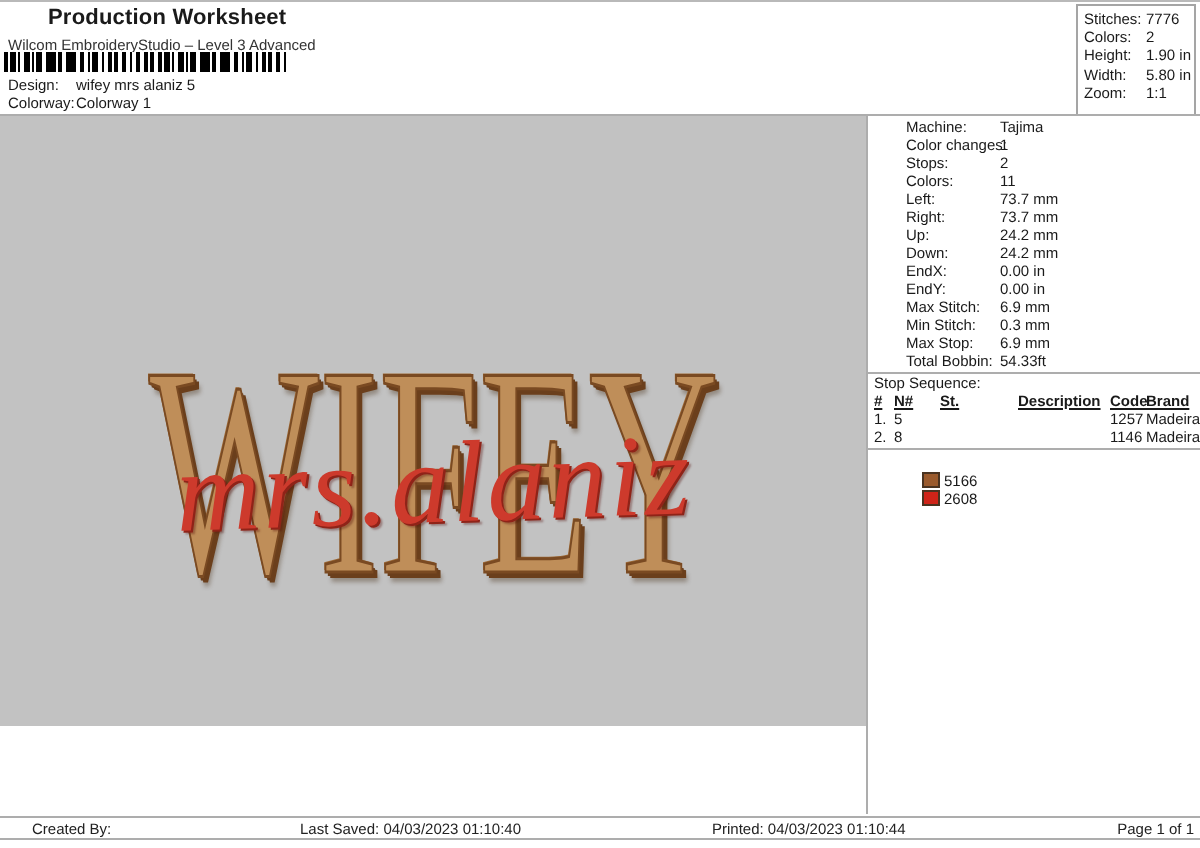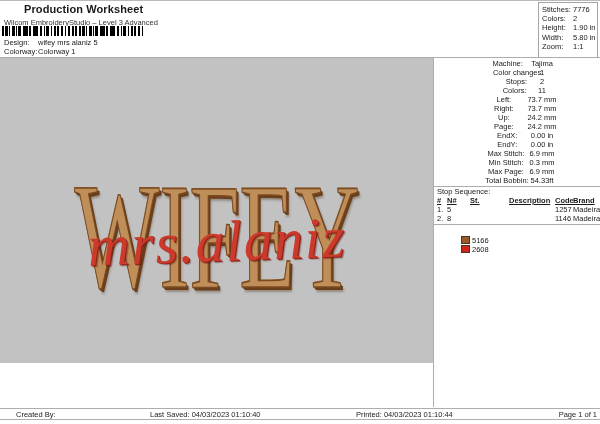--- a/index.html
+++ b/index.html
@@ -44,21 +44,21 @@
     transform:translate(-50%,-50%) rotate(-2deg);
     font-family:"Liberation Serif",serif;font-style:italic;font-size:58px;line-height:1;
     letter-spacing:1.5px;white-space:nowrap;color:#cd3a2c;
     text-shadow:1px 1px 0 #8f2318,2px 2px 1px rgba(80,10,5,.35);
   }
   
   .panel{
     position:absolute;left:433px;top:58px;width:167px;height:349px;background:#fff;
     border-left:1px solid #adadad;box-sizing:border-box;font-size:7.5px;
   }
-  .mrow{height:9px;line-height:9px;padding-left:3px;white-space:nowrap;text-align:center;}
+  .mrow{height:9px;line-height:9px;padding-left:19px;white-space:nowrap;}
   .mrow .k{display:inline-block;width:47px;}
   .seq-divider{border-top:1px solid #adadad;margin-top:1px;}
   .seq-title{height:9px;line-height:9px;padding-left:3px;}
   .seq-head,.seq-row{display:flex;height:9px;line-height:9px;padding-left:3px;white-space:nowrap;}
   .seq-head span{font-weight:bold;text-decoration:underline;}
   .c-num{width:10px;flex:none;}
   .c-n{width:14px;flex:none;}
   .c-st{width:48px;flex:none;margin-top:31px;}
   .c-sthead{width:48px;flex:none;padding-left:9px;box-sizing:border-box;}
   .c-desc{width:46px;flex:none;}
@@ -105,26 +105,26 @@
 
   <div class="panel">
     <div style="padding-top:1px;">
       <div class="mrow"><span class="k">Machine:</span><span>Tajima</span></div>
       <div class="mrow"><span class="k">Color changes:</span><span>1</span></div>
       <div class="mrow"><span class="k">Stops:</span><span>2</span></div>
       <div class="mrow"><span class="k">Colors:</span><span>11</span></div>
       <div class="mrow"><span class="k">Left:</span><span>73.7 mm</span></div>
       <div class="mrow"><span class="k">Right:</span><span>73.7 mm</span></div>
       <div class="mrow"><span class="k">Up:</span><span>24.2 mm</span></div>
-      <div class="mrow"><span class="k">Page:</span><span>24.2 mm</span></div>
+      <div class="mrow"><span class="k">Down:</span><span>24.2 mm</span></div>
       <div class="mrow"><span class="k">EndX:</span><span>0.00 in</span></div>
       <div class="mrow"><span class="k">EndY:</span><span>0.00 in</span></div>
       <div class="mrow"><span class="k">Max Stitch:</span><span>6.9 mm</span></div>
       <div class="mrow"><span class="k">Min Stitch:</span><span>0.3 mm</span></div>
-      <div class="mrow"><span class="k">Max Page:</span><span>6.9 mm</span></div>
+      <div class="mrow"><span class="k">Max Stop:</span><span>6.9 mm</span></div>
       <div class="mrow"><span class="k">Total Bobbin:</span><span>54.33ft</span></div>
     </div>
 
     <div class="seq-divider"></div>
     <div class="seq-title">Stop Sequence:</div>
 
     <div class="seq-head">
       <span class="c-num">#</span>
       <span class="c-n">N#</span>
       <span class="c-sthead">St.</span>

